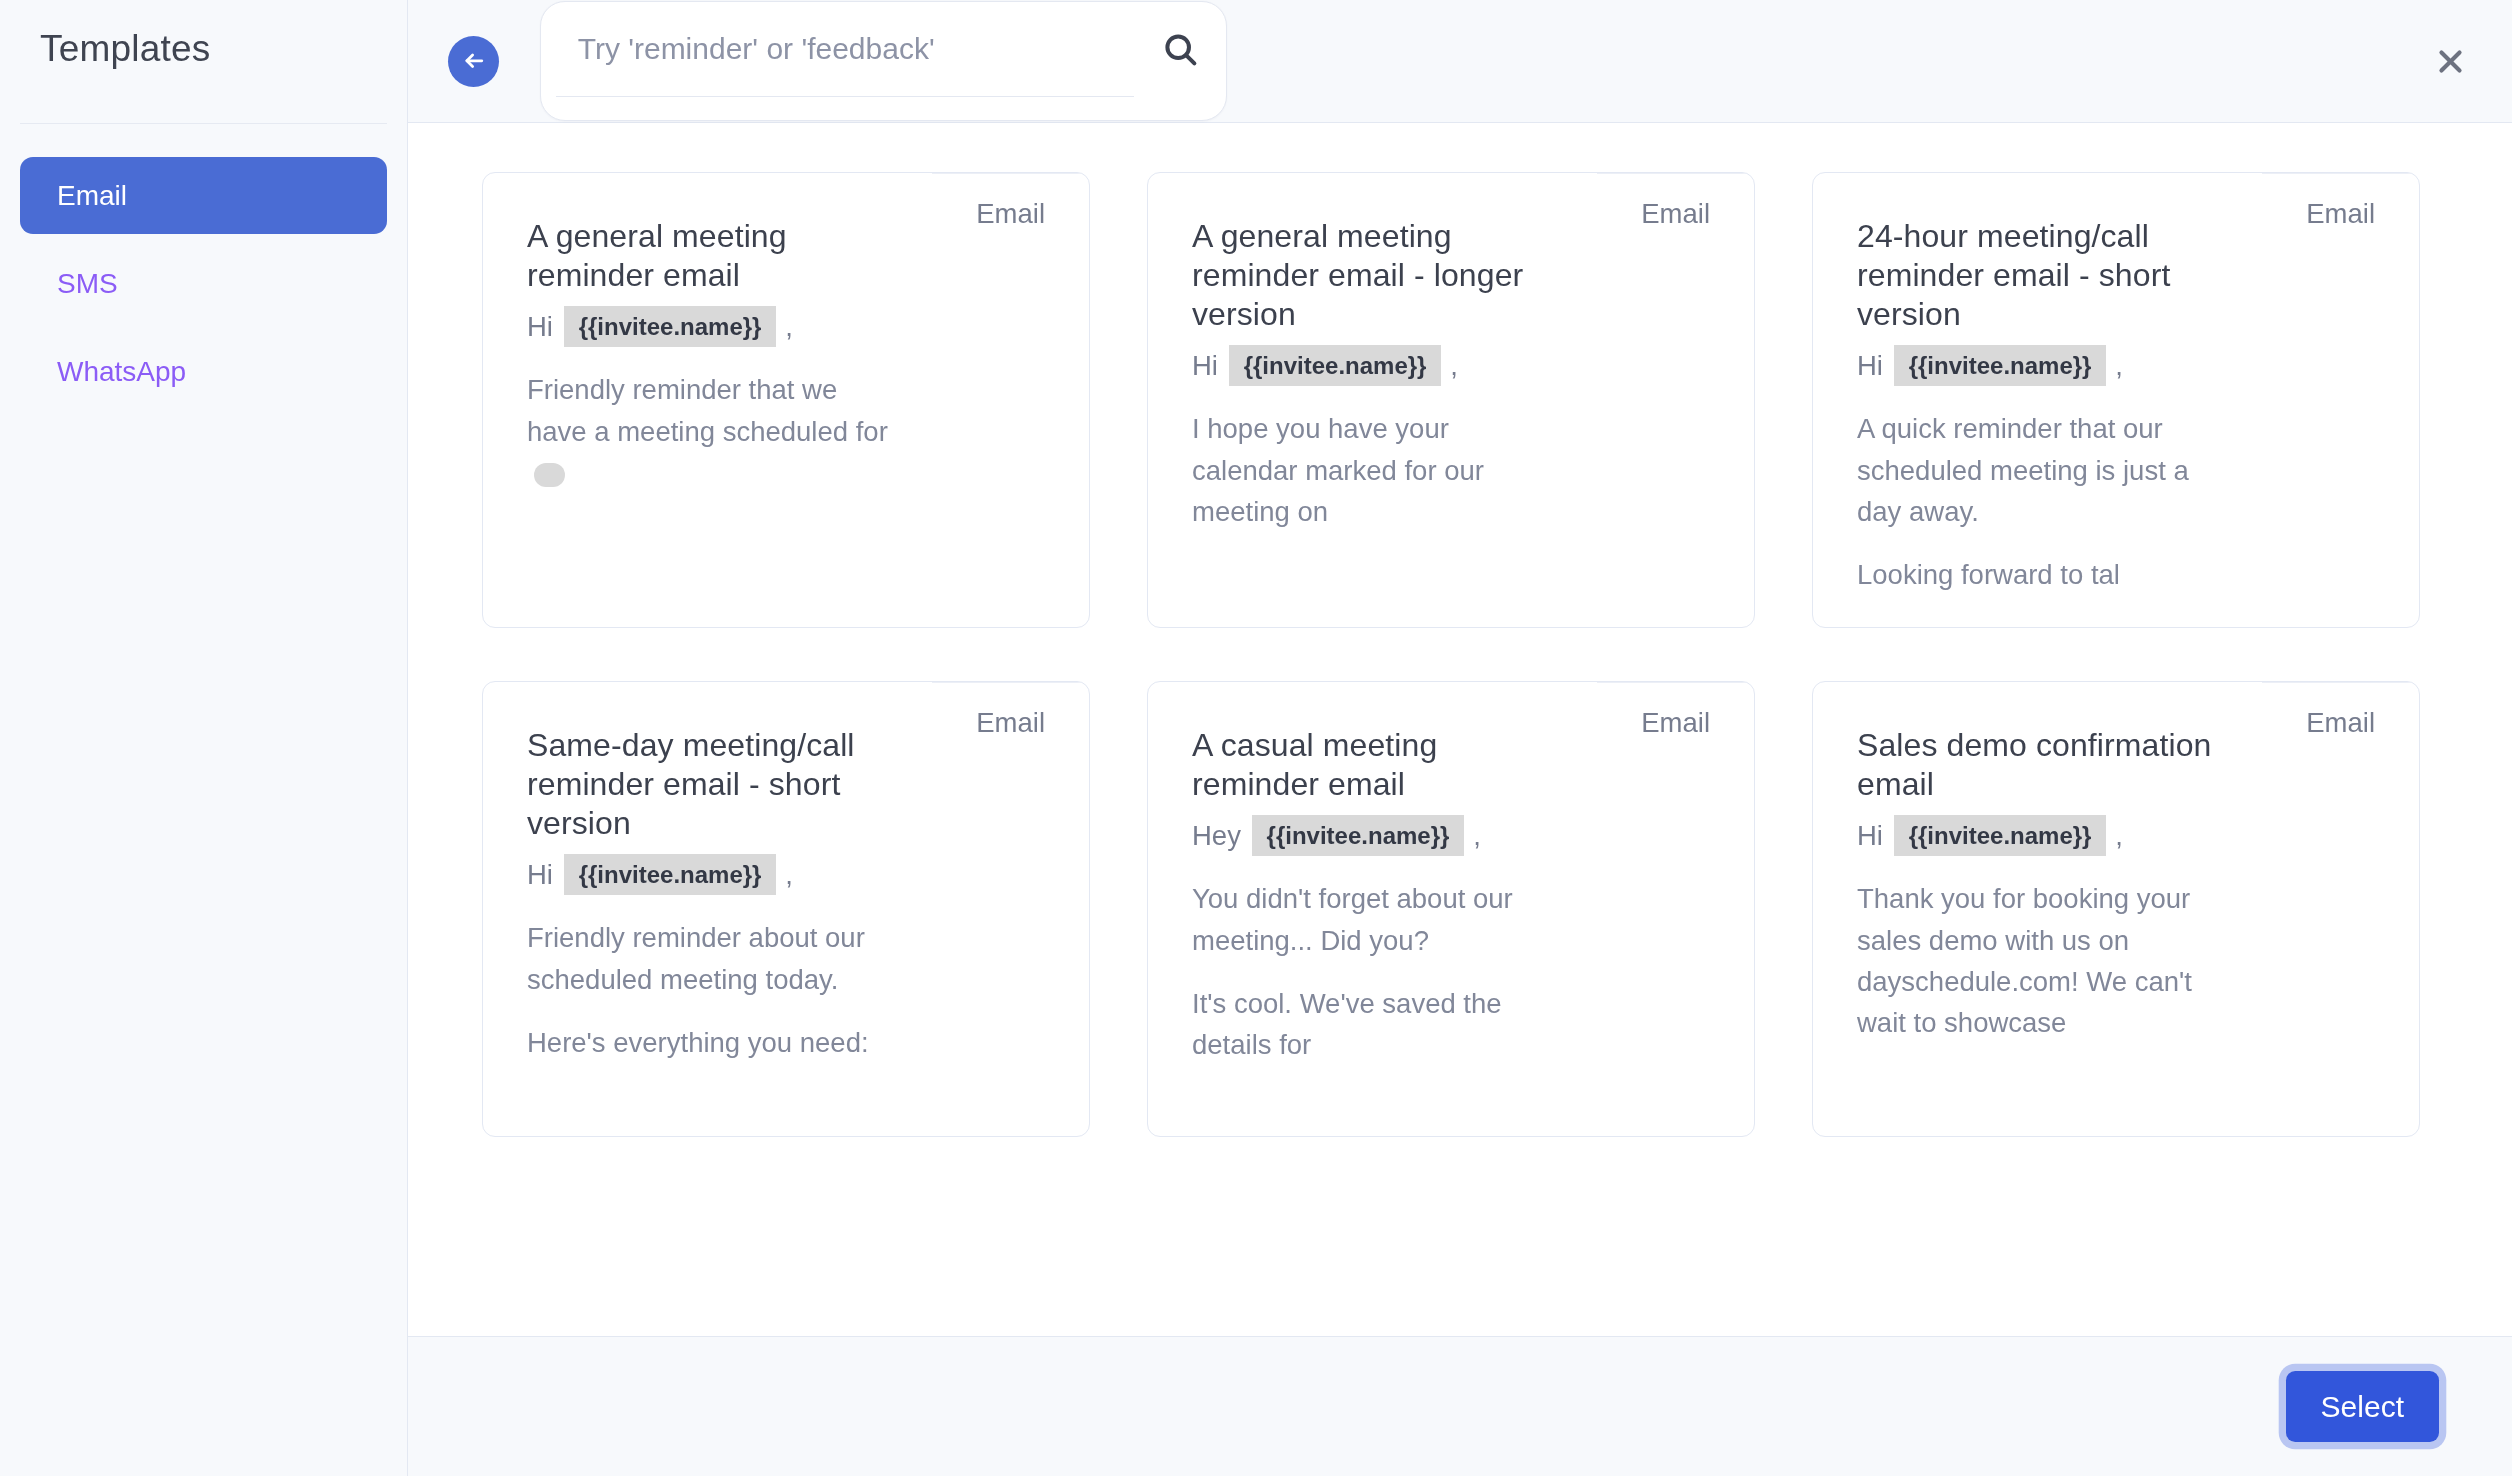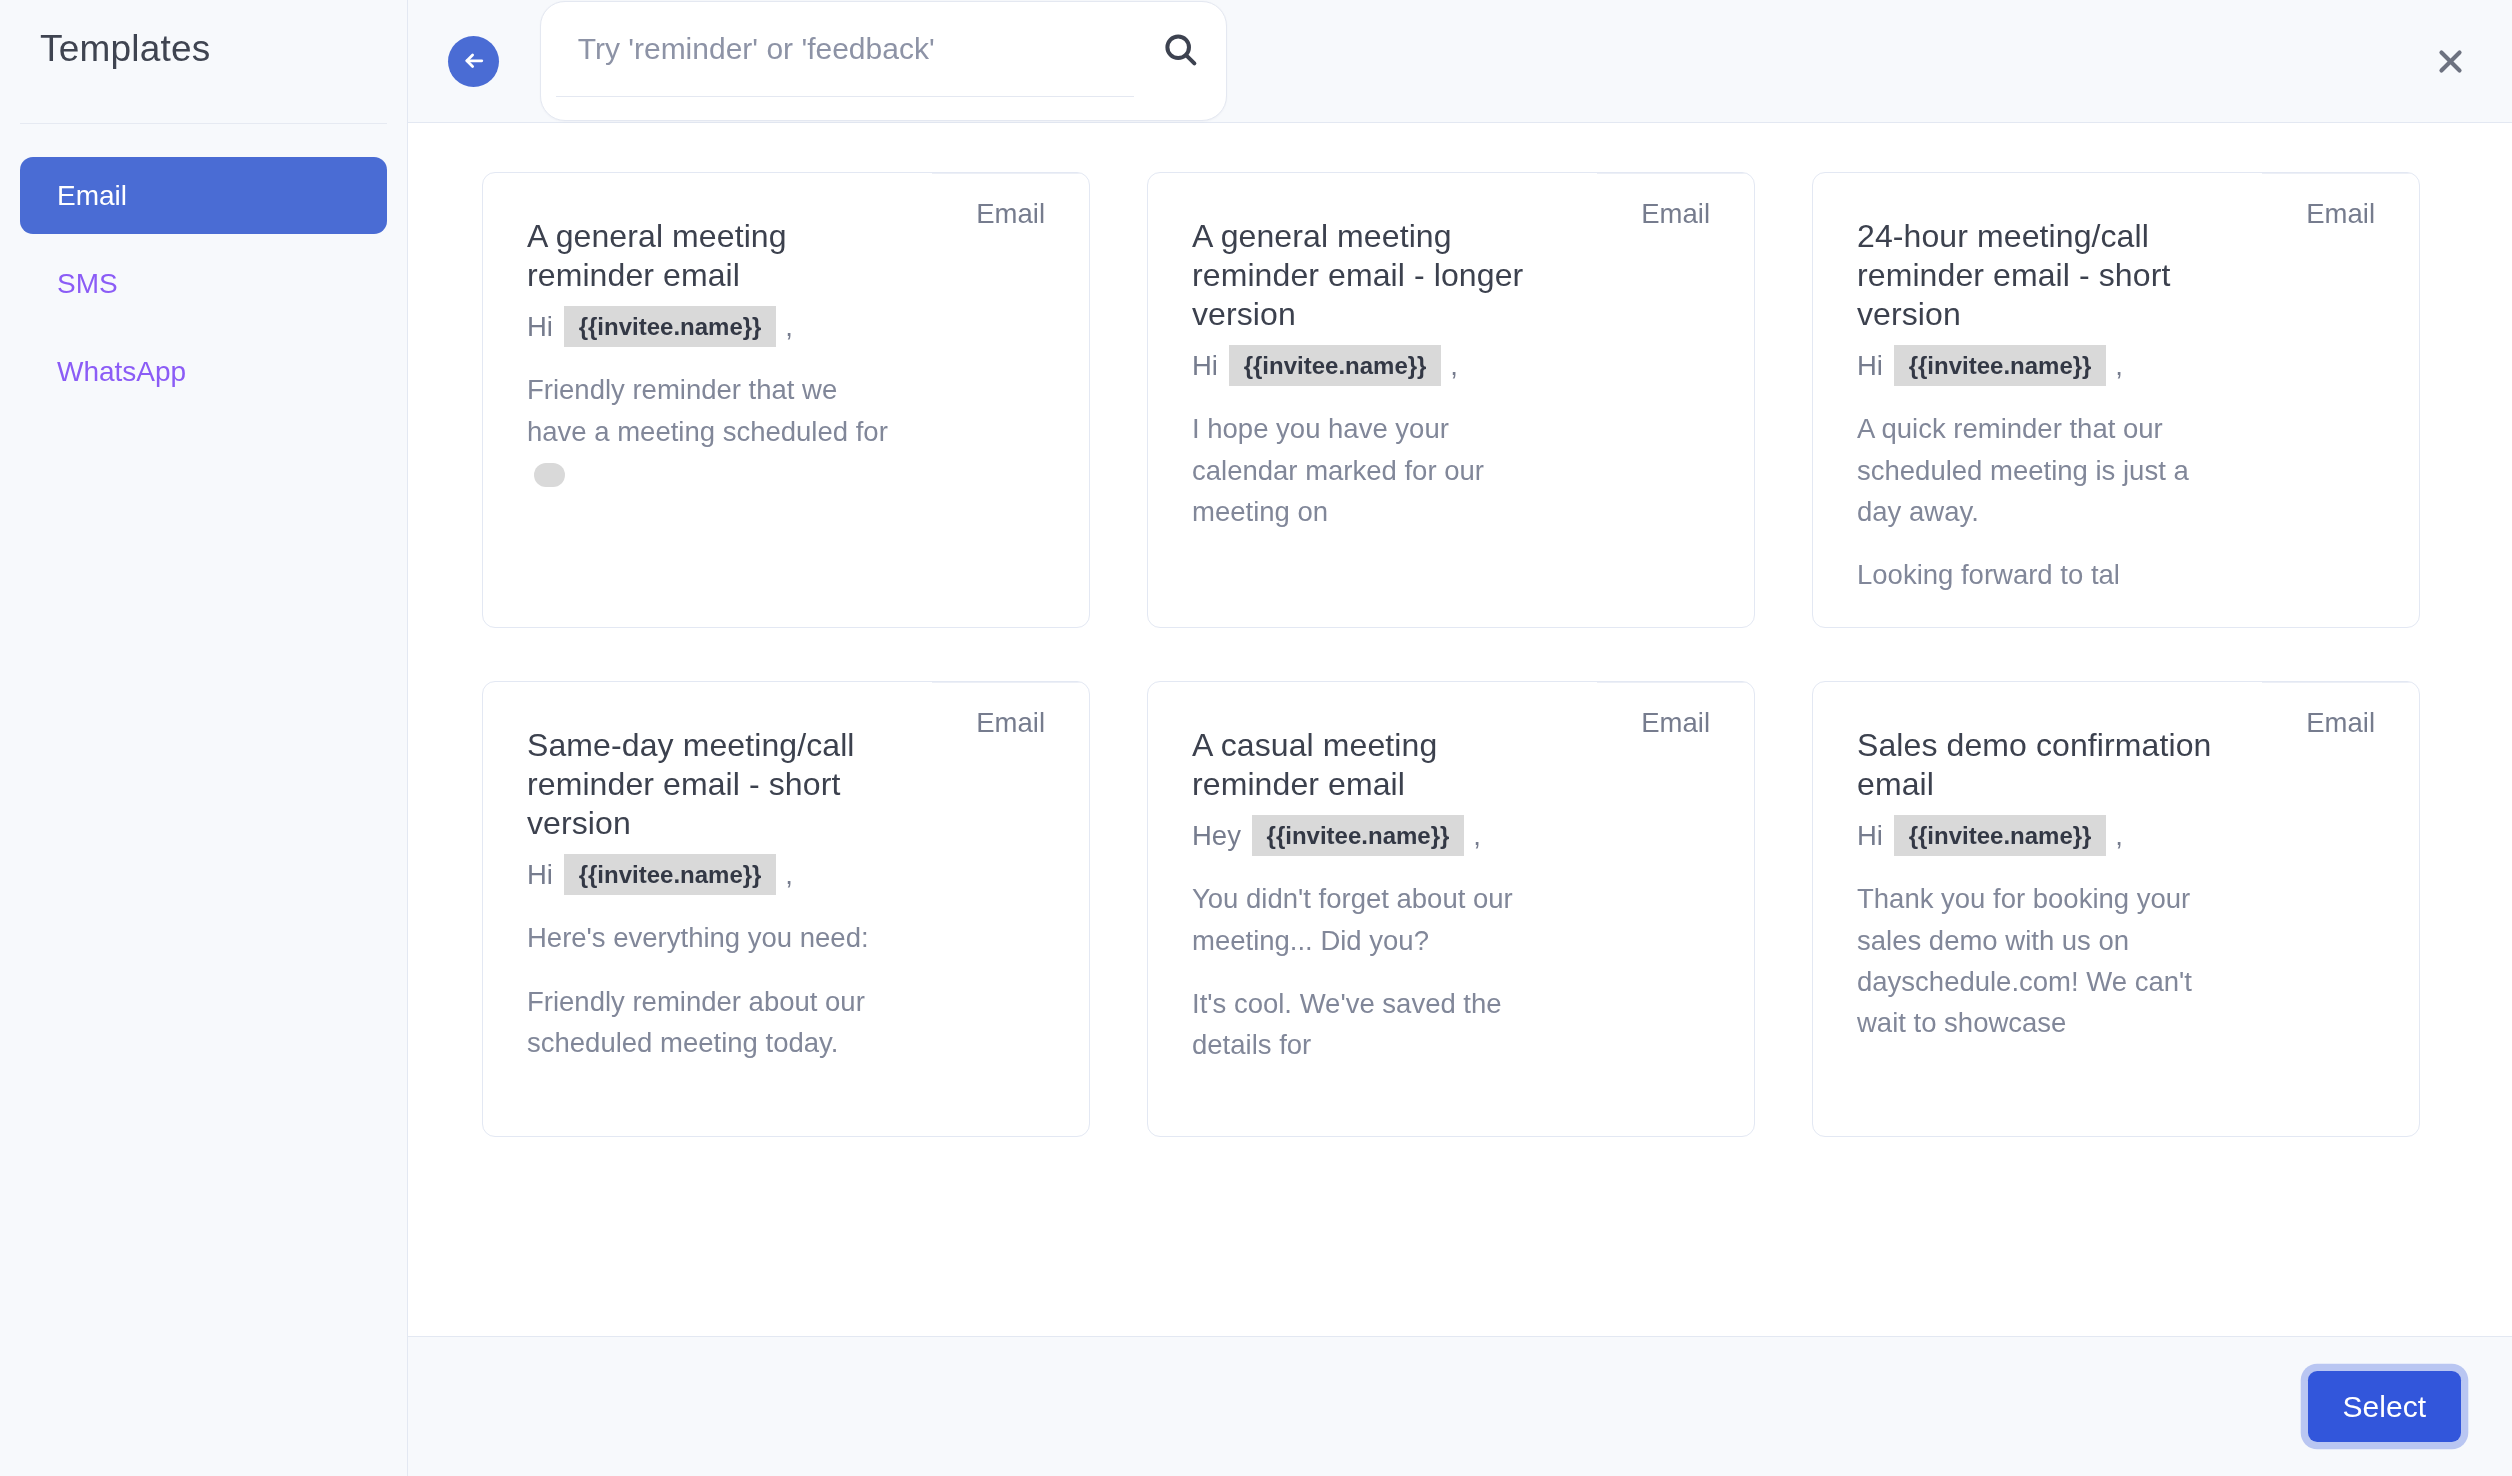--- a/index.html
+++ b/index.html
@@ -160,21 +160,21 @@
     padding: 0 44px;
     font-size: 27.5px; color: #767c8e;
   }
 
   
   .footer-bar {
     position: absolute; left: 0; right: 0; bottom: 0; height: 140px;
     background: #f7f9fc;
     border-top: 1.8px solid #e3e8f2;
     display: flex; align-items: center; justify-content: flex-end;
-    padding-right: 51px;
+    padding-right: 73px;
   }
   .select-btn {
     background: #3256db; color: #ffffff;
     font-family: "Liberation Sans", sans-serif;
     font-size: 30px; border: none; cursor: pointer;
     border-radius: 9.2px;
     padding: 18.3px 35px;
     box-shadow: 0 0 0 7.3px #b9c6f2;
   }
 </style>
@@ -273,22 +273,22 @@
             </div>
           </div>
           <div class="card">
             <div class="card-body">
               <div class="card-title">Same-day meeting/call reminder email - short version</div>
               <div class="card-greeting">
                 <span class="greet-word">Hi</span>
                 <span class="var-chip">{{invitee.name}}</span>
                 <span class="greet-comma">,</span>
               </div>
+              <p class="card-para"><span>Friendly reminder about our scheduled meeting today.</span></p>
               <p class="card-para"><span>Here's everything you need:</span></p>
-              <p class="card-para"><span>Friendly reminder about our scheduled meeting today.</span></p>
             </div>
             <div class="card-footer">
               <span>Email</span>
             </div>
           </div>
           <div class="card">
             <div class="card-body">
               <div class="card-title">A casual meeting reminder email</div>
               <div class="card-greeting">
                 <span class="greet-word">Hey</span>

